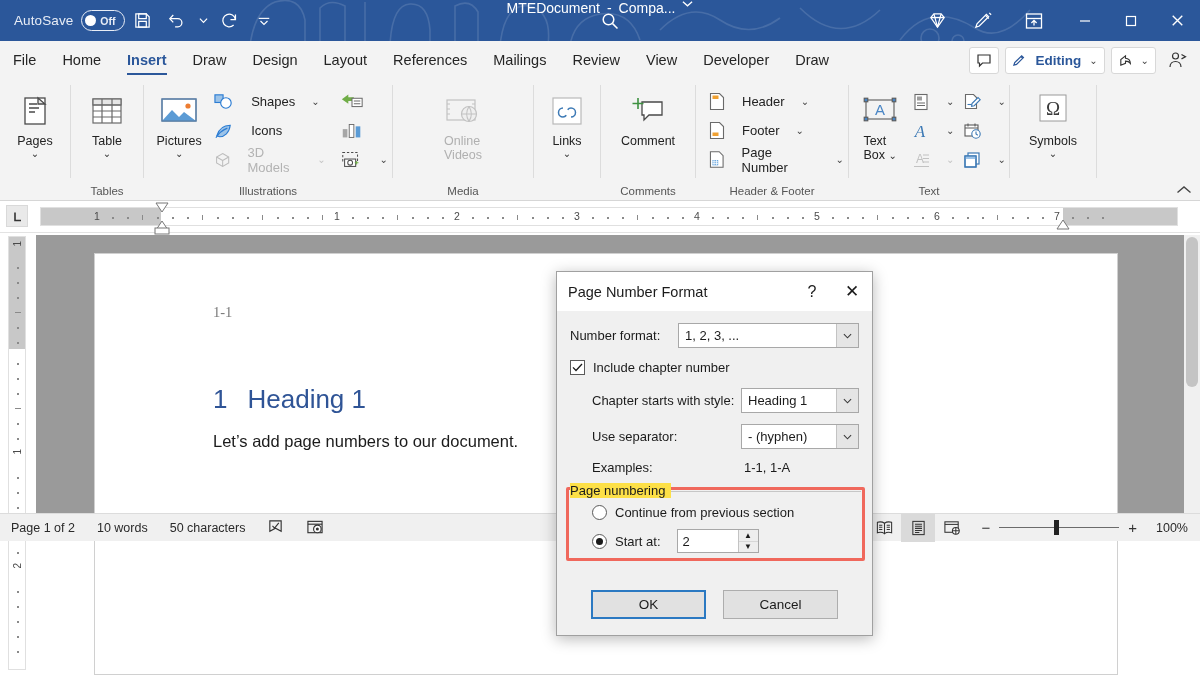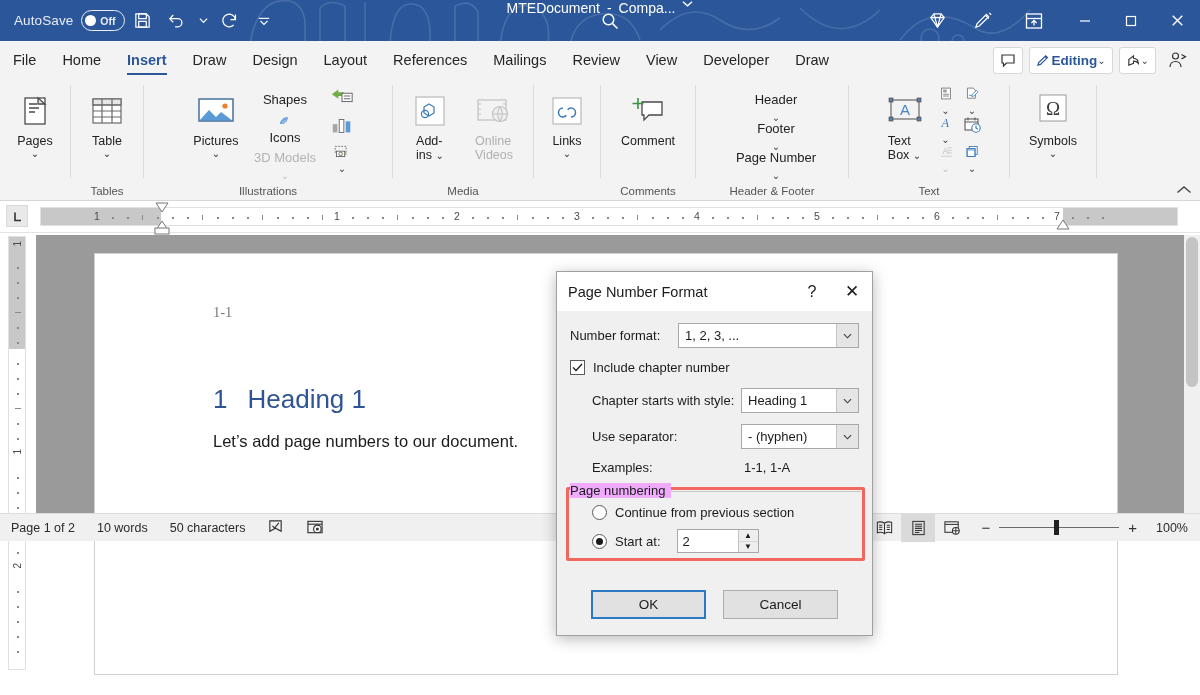--- a/index.html
+++ b/index.html
@@ -71,21 +71,21 @@
     content: ''; position: absolute; left: 13px; right: 13px; bottom: 4px;
     height: 2.5px; background: #2b579a;
   }
   .tabs-right {
     position: absolute; right: 6px; top: 0; height: 38px;
     display: flex; align-items: center; gap: 6px;
   }
   .tr-btn {
     height: 27px; min-width: 30px; padding: 0 6px; border: 1px solid #d8d8d8;
     background: #fff; border-radius: 3px; display: flex; align-items: center;
-    justify-content: center; gap: 0; font-size: 13.5px; color: #2b579a; font-weight: 700;
+    justify-content: center; gap: 8px; font-size: 13.5px; color: #2b579a; font-weight: 700;
   }
   .tr-btn.plain { border: none; background: transparent; }
   .tr-btn .chev { font-size: 10px; color: #444; font-weight: 400; }
 
   
   .ribbon {
     height: 122px; background: #f3f3f3; position: relative;
     display: flex; align-items: stretch; border-bottom: 1px solid #d6d6d6;
   }
   .group { position: relative; display: flex; flex-direction: column; align-items: center; }
@@ -101,22 +101,22 @@
     gap: 1px; padding-top: 4px; cursor: default;
   }
   .bigbtn .glyph {
     width: 46px; height: 44px; display: flex; align-items: center; justify-content: center;
   }
   .bigbtn .lbl { font-size: 12.5px; color: #222; line-height: 14px; text-align: left; }
   .bigbtn .lbl.dim { color: #b0b0b0; }
   .bigbtn .chev { font-size: 10px; color: #333; line-height: 9px; }
 
   .smallrow {
-    display: flex; align-items: center; gap: 5px; height: 29px; padding: 0 4px;
-    font-size: 13px; color: #222; cursor: default; flex-direction: column;
+    display: flex; align-items: center; gap: 16px; height: 29px; padding: 0 4px;
+    font-size: 13px; color: #222; cursor: default;
   }
   .smallrow.dim { color: #b3b3b3; }
   .smallrow .chev { font-size: 10px; color: #444; }
   .smallcol { display: flex; flex-direction: column; justify-content: flex-start; padding-top:2px; }
 
   .ribbon-collapse {
     position: absolute; right: 8px; bottom: 2px; font-size: 13px; color: #444;
   }
 
   
@@ -238,21 +238,21 @@
 
   
   .highlight-box {
     position: absolute; left: 9px; top: 215px; width: 299px; height: 74px;
     border: 3px solid #f0685c; border-radius: 2px;
   }
   .fieldset {
     position: absolute; left: 13px; top: 219px; width: 291px; height: 66px;
   }
   .fs-legend {
-    position: absolute; left: 0; top: -8px; background: #f0abfc; padding-right: 6px;
+    position: absolute; left: 0; top: -8px; background: #fde047; padding-right: 6px;
     font-size: 13px; color: #1b1b1b;
   }
   .fs-line {
     position: absolute; left: 96px; right: 0; top: 0px; height: 1px; background: #c6c6c6;
   }
   .radio-row { display: flex; align-items: center; gap: 8px; margin-left: 22px; }
   .radio {
     width: 15px; height: 15px; border-radius: 50%; border: 1.4px solid #5a5a5a;
     background: #fff; display: flex; align-items: center; justify-content: center;
   }
@@ -565,30 +565,20 @@
             <span class="chev">⌄</span>
           </div>
         </div>
       </div>
       <div class="group-label">Illustrations</div>
     </div>
     <div class="group-sep"></div>
 
     <div class="group" style="width:140px">
       <div class="group-body">
-        <div class="bigbtn">
-          <span class="glyph">
-            <svg width="36" height="34" viewBox="0 0 36 34" fill="none" stroke="#5b7fa6" stroke-width="1.2">
-              <rect x="4" y="3" width="28" height="28" fill="#fff" stroke="#b9b9b9"></rect>
-              <path d="M17 10l5 3v6l-5 3-5-3v-6z" stroke="#3c79b5"></path>
-              <circle cx="13" cy="20" r="3.6" stroke="#3c79b5"></circle>
-            </svg>
-          </span>
-          <span class="lbl">Add-<br>ins <span class="chev">⌄</span></span>
-        </div>
         <div class="bigbtn" style="width:66px">
           <span class="glyph">
             <svg width="40" height="32" viewBox="0 0 40 32" fill="none" stroke="#c2c2c2" stroke-width="1.2">
               <rect x="4" y="5" width="28" height="20"></rect>
               <path d="M4 9h3M4 14h3M4 19h3M29 9h3M29 14h3M29 19h3"></path>
               <circle cx="26" cy="19" r="7.5" fill="#efefef"></circle>
               <path d="M18.5 19h15M26 11.5c3 4.5 3 10.5 0 15M26 11.5c-3 4.5-3 10.5 0 15"></path>
             </svg>
           </span>
           <span class="lbl dim">Online<br>Videos</span>

